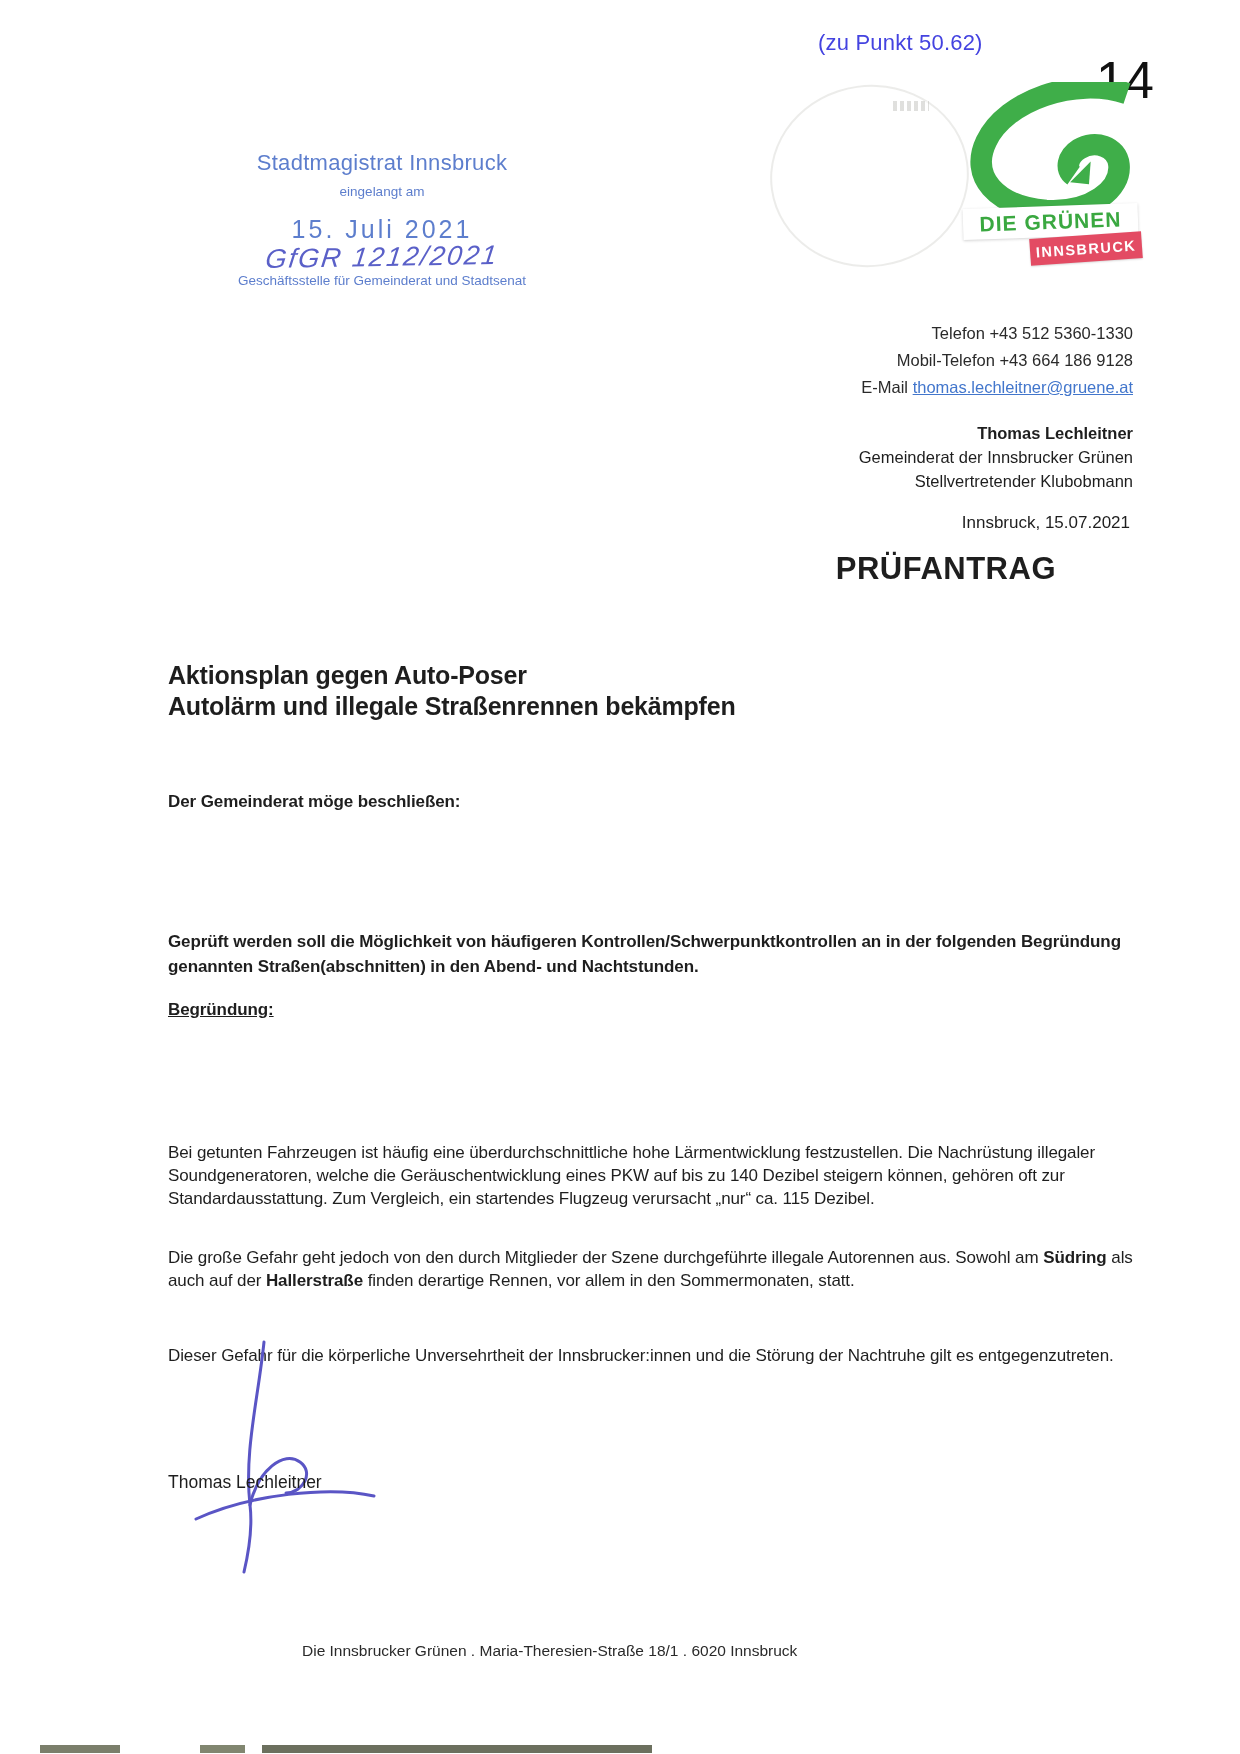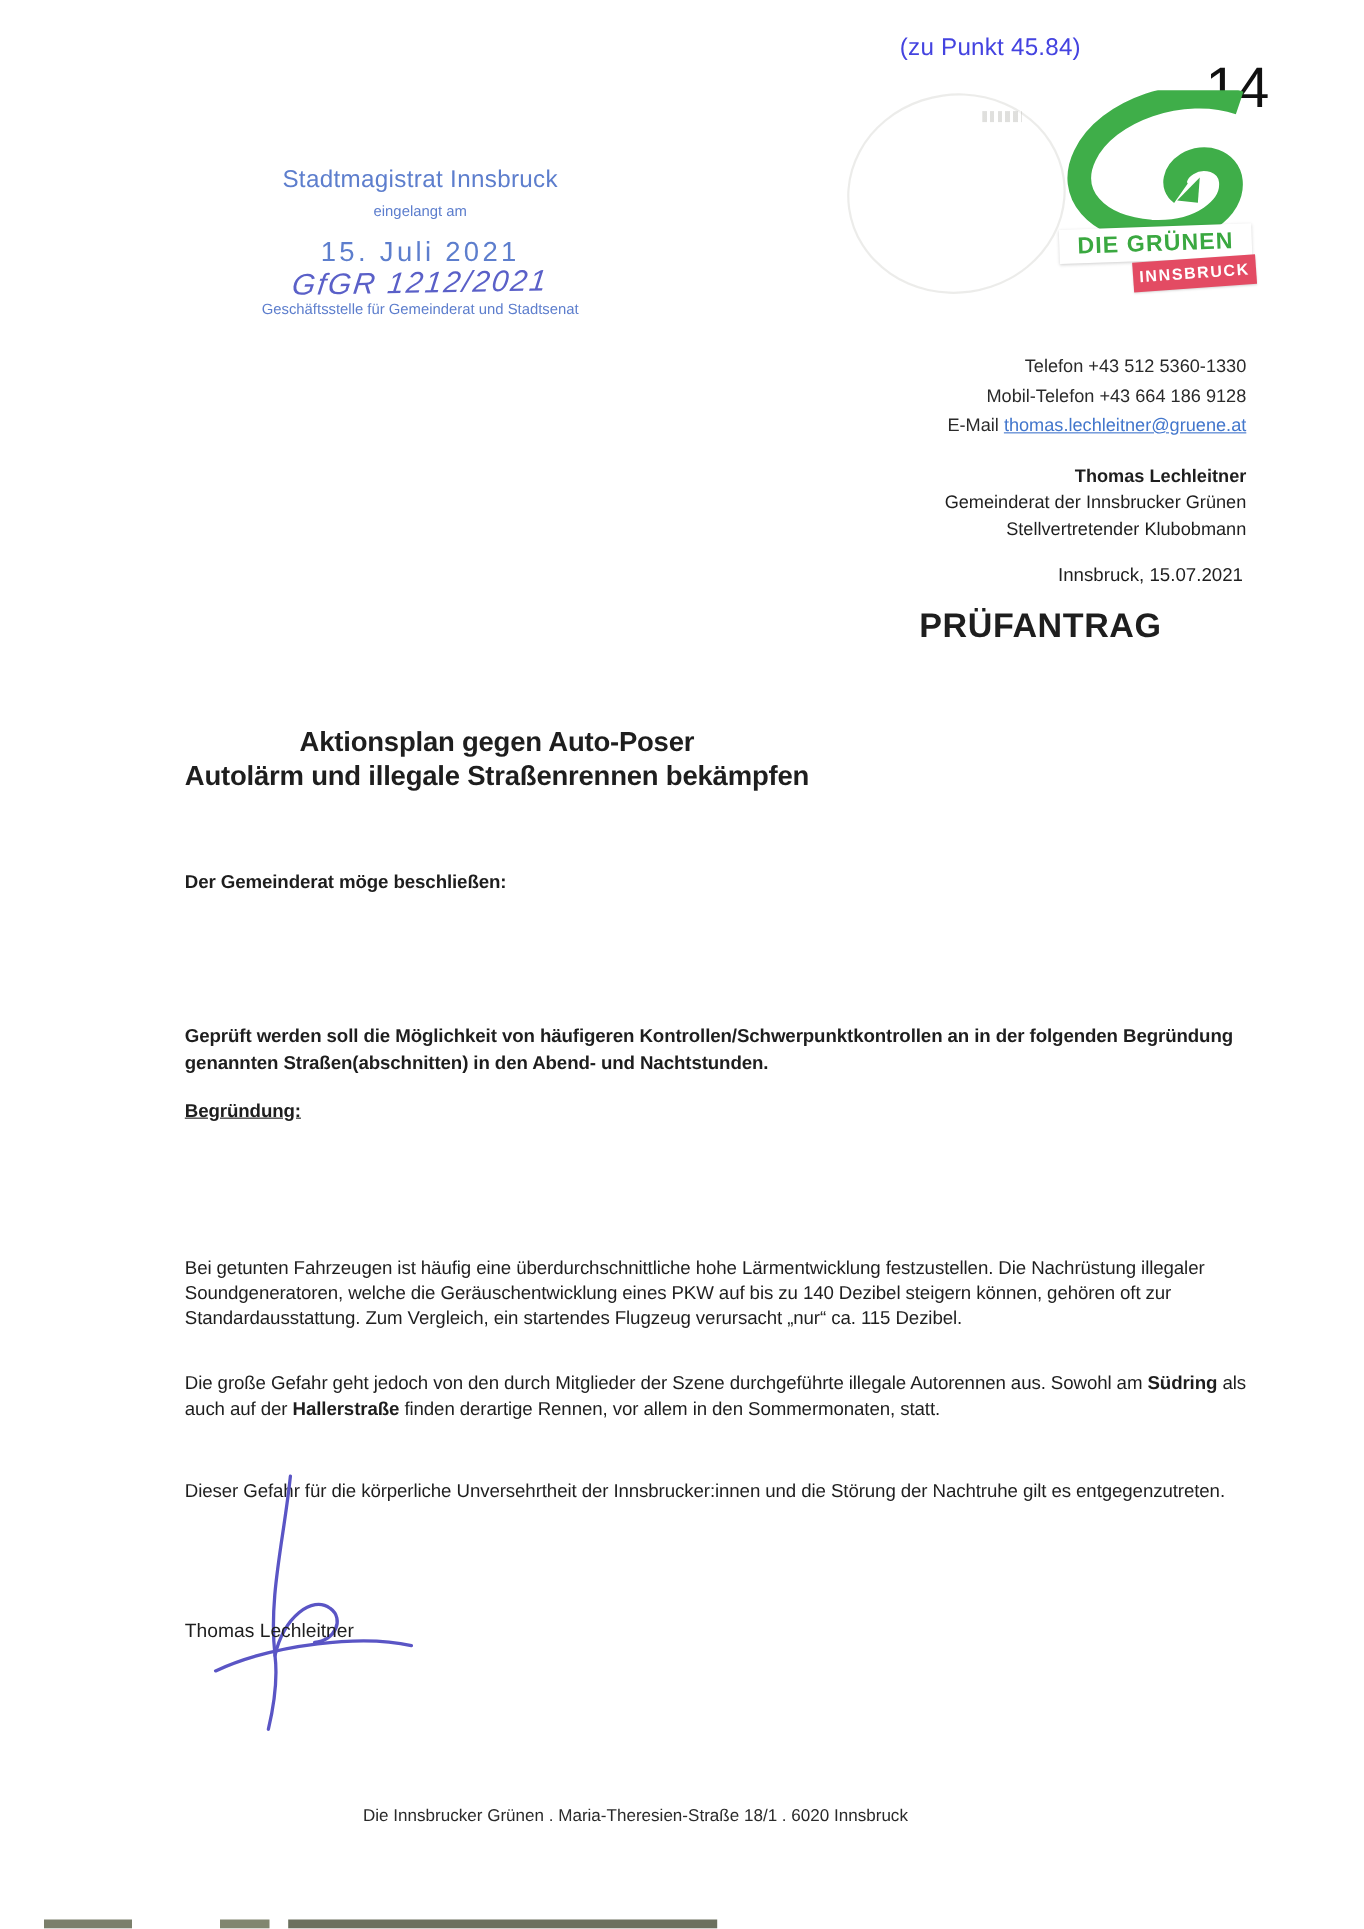--- a/index.html
+++ b/index.html
@@ -41,53 +41,53 @@
 
   
   .contact{right:107px;top:320px;text-align:right;font-size:16.5px;line-height:27px;color:#2a2a2a;}
   .contact a{color:#4276cc;text-decoration:underline;cursor:pointer;}
   .sender{right:107px;top:421px;text-align:right;font-size:16.5px;line-height:24px;color:#1e1e1e;}
   .sender .name{font-weight:700;}
   .dateline{right:110px;top:513px;font-size:17px;text-align:right;}
 
   
   .doc-heading{left:0;top:551px;width:1056px;text-align:right;font-size:31px;font-weight:700;letter-spacing:0.5px;}
-  .doc-title{left:168px;top:660px;font-size:25px;font-weight:700;line-height:31px;letter-spacing:-0.2px;text-align:center;}
+  .doc-title{left:168px;top:660px;font-size:25px;font-weight:700;line-height:31px;letter-spacing:-0.2px;}
 
   
   .para{left:168px;width:968px;font-size:17px;line-height:23px;letter-spacing:-0.1px;}
   .para.bold{font-weight:700;line-height:24.5px;}
   .lead{top:790px;}
   .p1{top:835px;}
   .p2{top:930px;}
   .sec-heading{top:998px;font-weight:700;text-decoration:underline;}
   .p3{top:1047px;}
   .p4{top:1141px;}
   .p5{top:1246px;}
   .p6{top:1344px;}
 
   
   .sig-svg{left:175px;top:1325px;width:230px;height:255px;}
   .sig-name{left:168px;top:1472px;font-size:17.5px;}
 
   
-  .footer{left:330px;top:1642px;font-size:15.5px;color:#2a2a2a;white-space:nowrap;}
+  .footer{left:302px;top:1642px;font-size:15.5px;color:#2a2a2a;white-space:nowrap;}
 
   
   .artifact{bottom:1px;height:8px;opacity:.8;}
   .art1{left:40px;width:80px;background:#5a5f46;}
   .art2{left:200px;width:45px;background:#62684c;}
   .art3{left:262px;width:390px;background:#474c36;}
 </style>
 </head>
 <body>
 
 <div class="page">
 
-  <div class="abs ref-note">(zu Punkt 45.84)</div>
+  <div class="abs ref-note">(zu Punkt 50.62)</div>
   <div class="abs page-num">14</div>
 
   <div class="abs stamp">
     <div class="stamp-title">Stadtmagistrat Innsbruck</div>
     <div class="stamp-sub">eingelangt am</div>
     <div class="stamp-date">15. Juli 2021</div>
     <div class="stamp-hand">GfGR 1212/2021</div>
     <div class="stamp-dept">Geschäftsstelle für Gemeinderat und Stadtsenat</div>
   </div>
 

